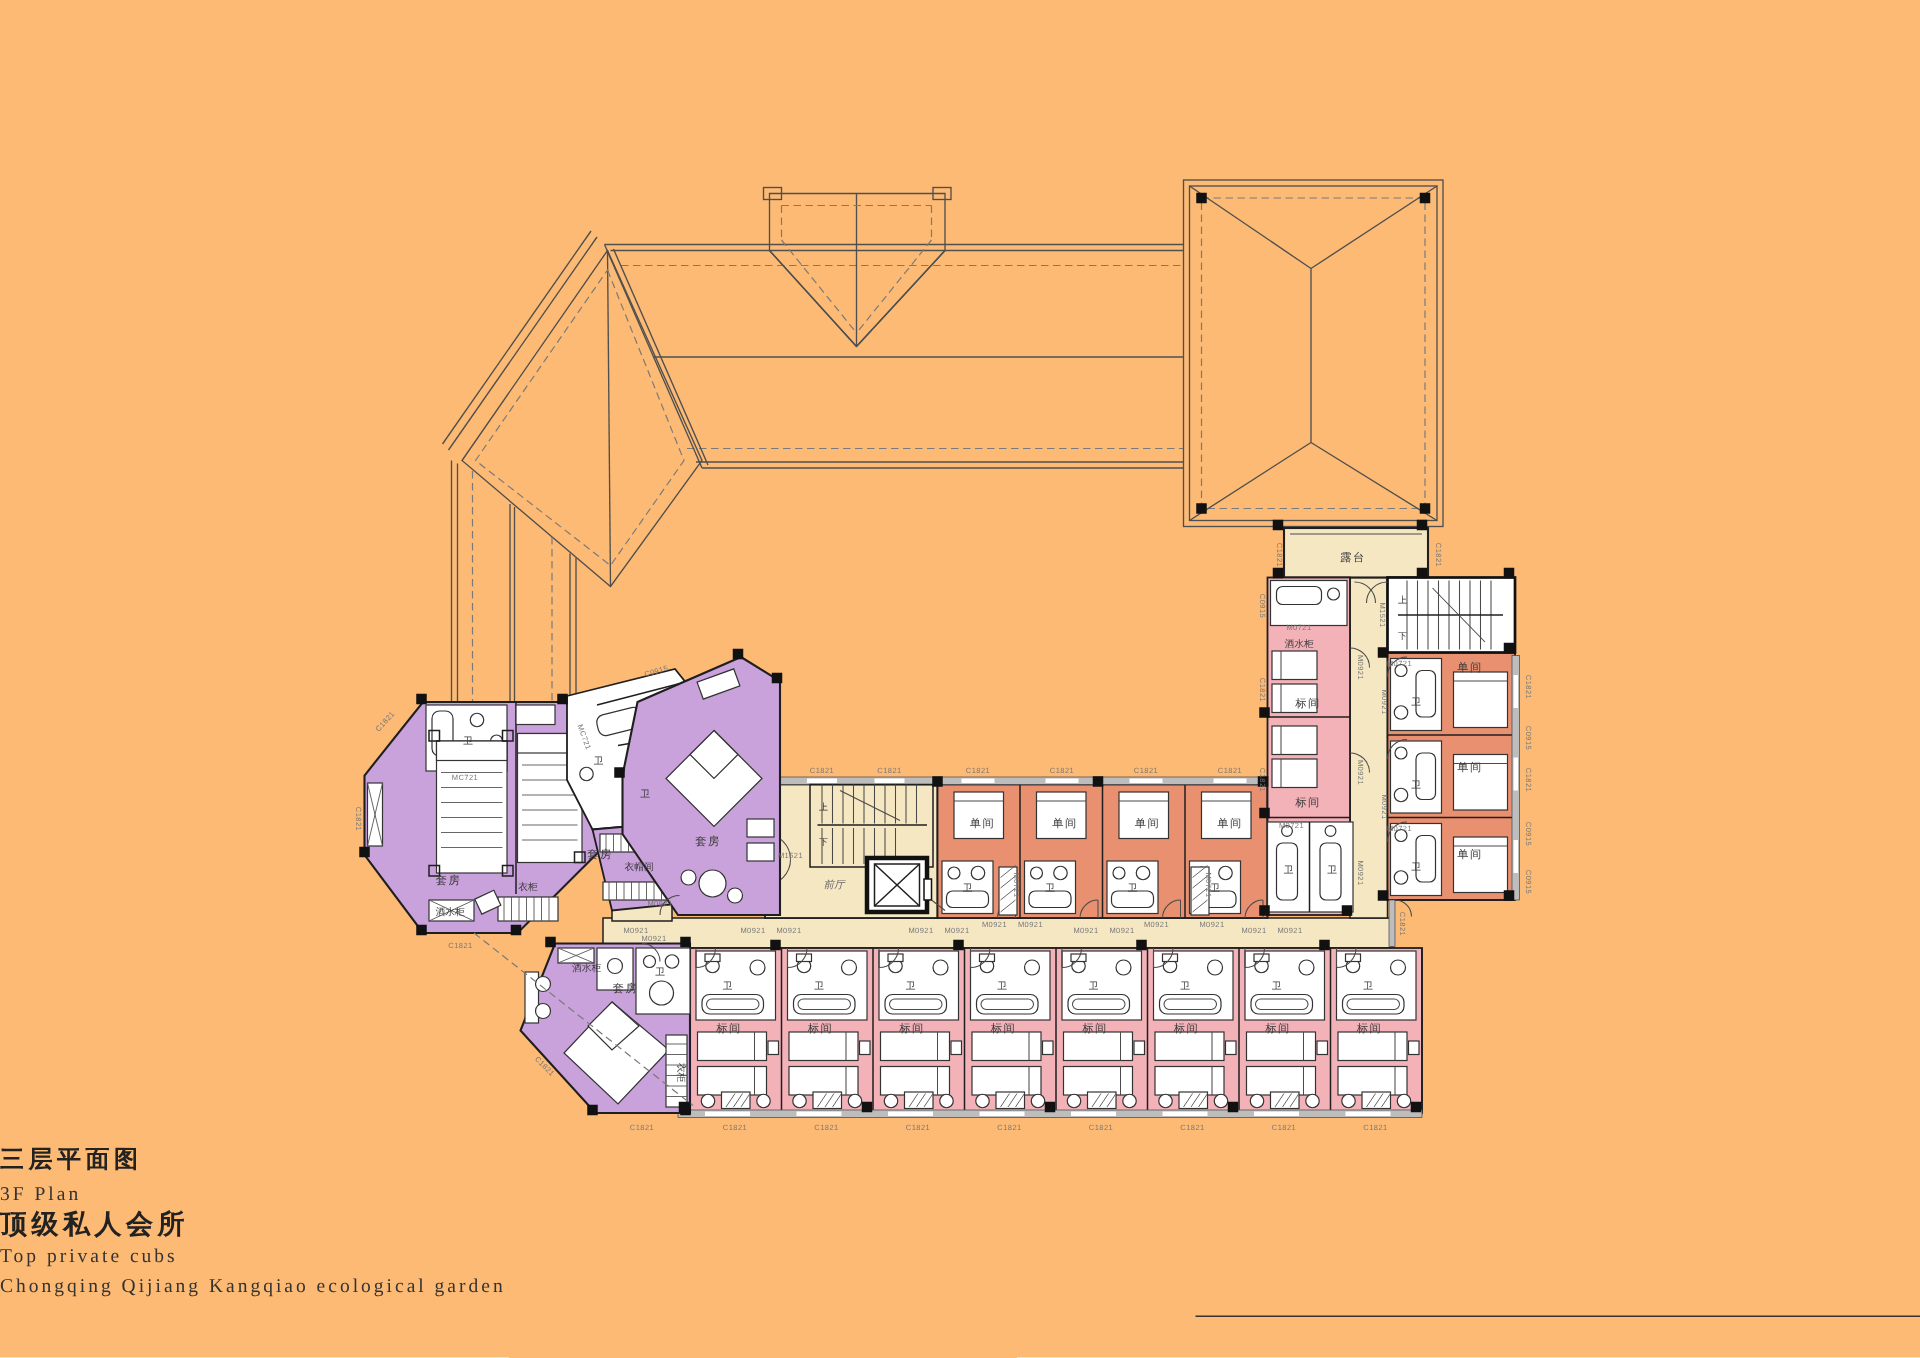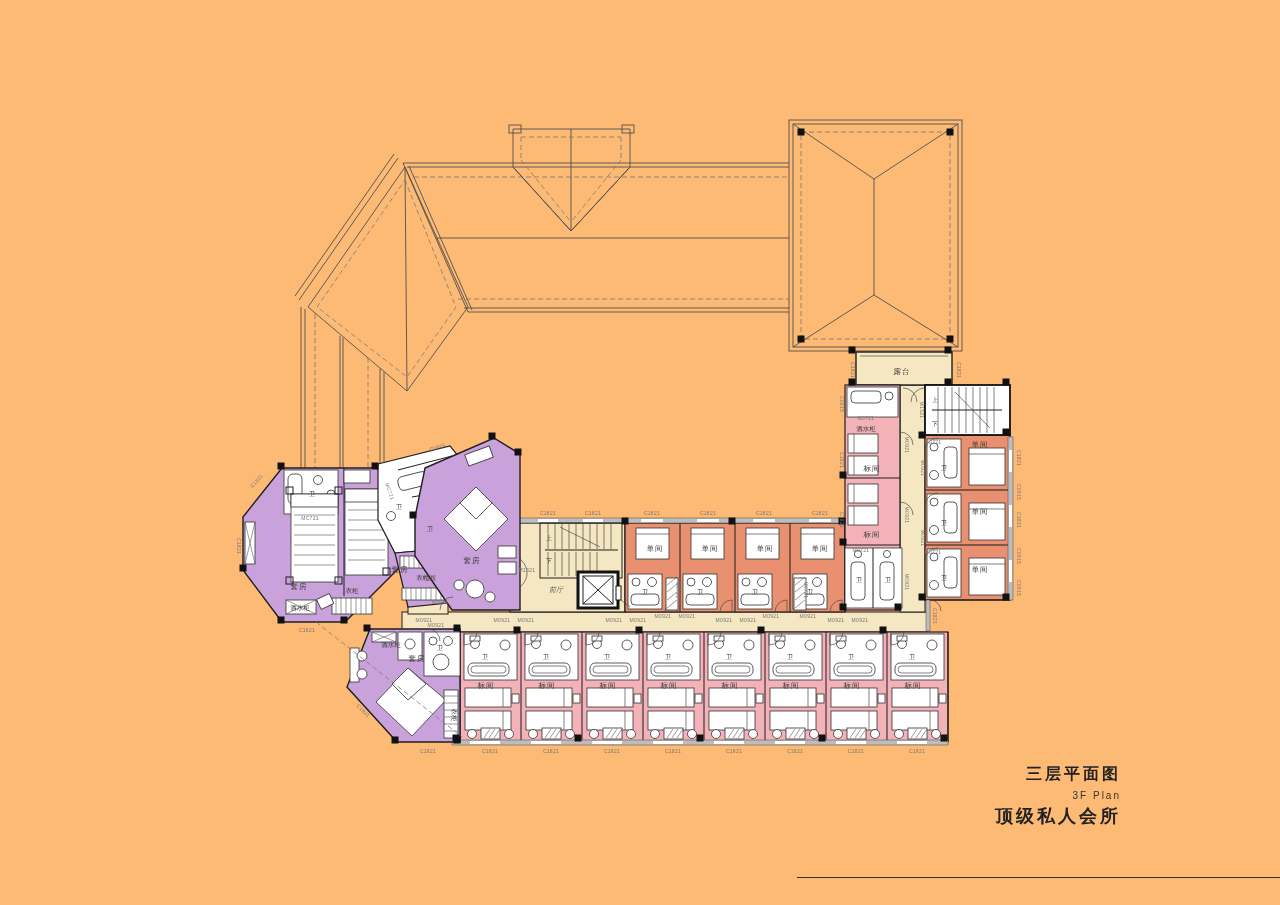--- a/index.html
+++ b/index.html
@@ -15,23 +15,23 @@
   .hat{stroke:#555;stroke-width:.6;fill:none}
   .gray{fill:#bdbdbd;stroke:#4a4a4a;stroke-width:.5}
   .col{fill:#111}
   text{font-family:"Liberation Sans",sans-serif;}
   .lbl{font-size:7.5px;fill:#3a3a3a;letter-spacing:1px}
   .lbl2{font-size:6.5px;fill:#3a3a3a}
   .code{font-size:5px;fill:#777;letter-spacing:.3px}
   .hall{font-size:7px;fill:#666;font-style:italic}
   .ud{font-size:6px;fill:#333}
   
-  .titleblock{position:absolute;left:0;top:762px;width:1121px;text-align:right;color:#222;}
+  .titleblock{position:absolute;left:0;top:762px;width:1121px;text-align:left;color:#222;}
   .t-zh1{font-size:16px;font-weight:bold;letter-spacing:3px;line-height:24px}
-  .t-en{font-family:Liberation Sans, sans-serif;font-size:10px;letter-spacing:2px;line-height:20px;color:#333}
+  .t-en{font-family:Liberation Serif, serif;font-size:13px;letter-spacing:2px;line-height:20px;color:#333}
   .t-zh2{font-size:18px;font-weight:bold;letter-spacing:3px;line-height:21px}
   .t-zh3{font-size:16px;font-weight:bold;letter-spacing:3px;line-height:24px}
   .rule{position:absolute;top:877px;left:797px;width:483px;height:0;border-top:1.4px solid #333}
 </style>
 </head>
 <body>
 
 <div class="page">
 <svg width="1280" height="905" viewBox="0 0 1280 905">
 <defs>
@@ -550,15 +550,17 @@
   <text x="933" y="554" class="code">M0721</text>
   <text x="676" y="590" class="code" transform="rotate(90 676 590)">M0721</text>
   <text x="804" y="590" class="code" transform="rotate(90 804 590)">M0721</text>
 </g>
 </svg>
 
 <div class="titleblock">
   <div class="t-zh1">三层平面图</div>
   <div class="t-en">3F Plan</div>
   <div class="t-zh2">顶级私人会所</div>
+  <div class="t-en">Top private cubs</div>
+  <div class="t-en">Chongqing Qijiang Kangqiao ecological garden</div>
 </div>
 <div class="rule"></div>
 </div>
 
 </body></html>

